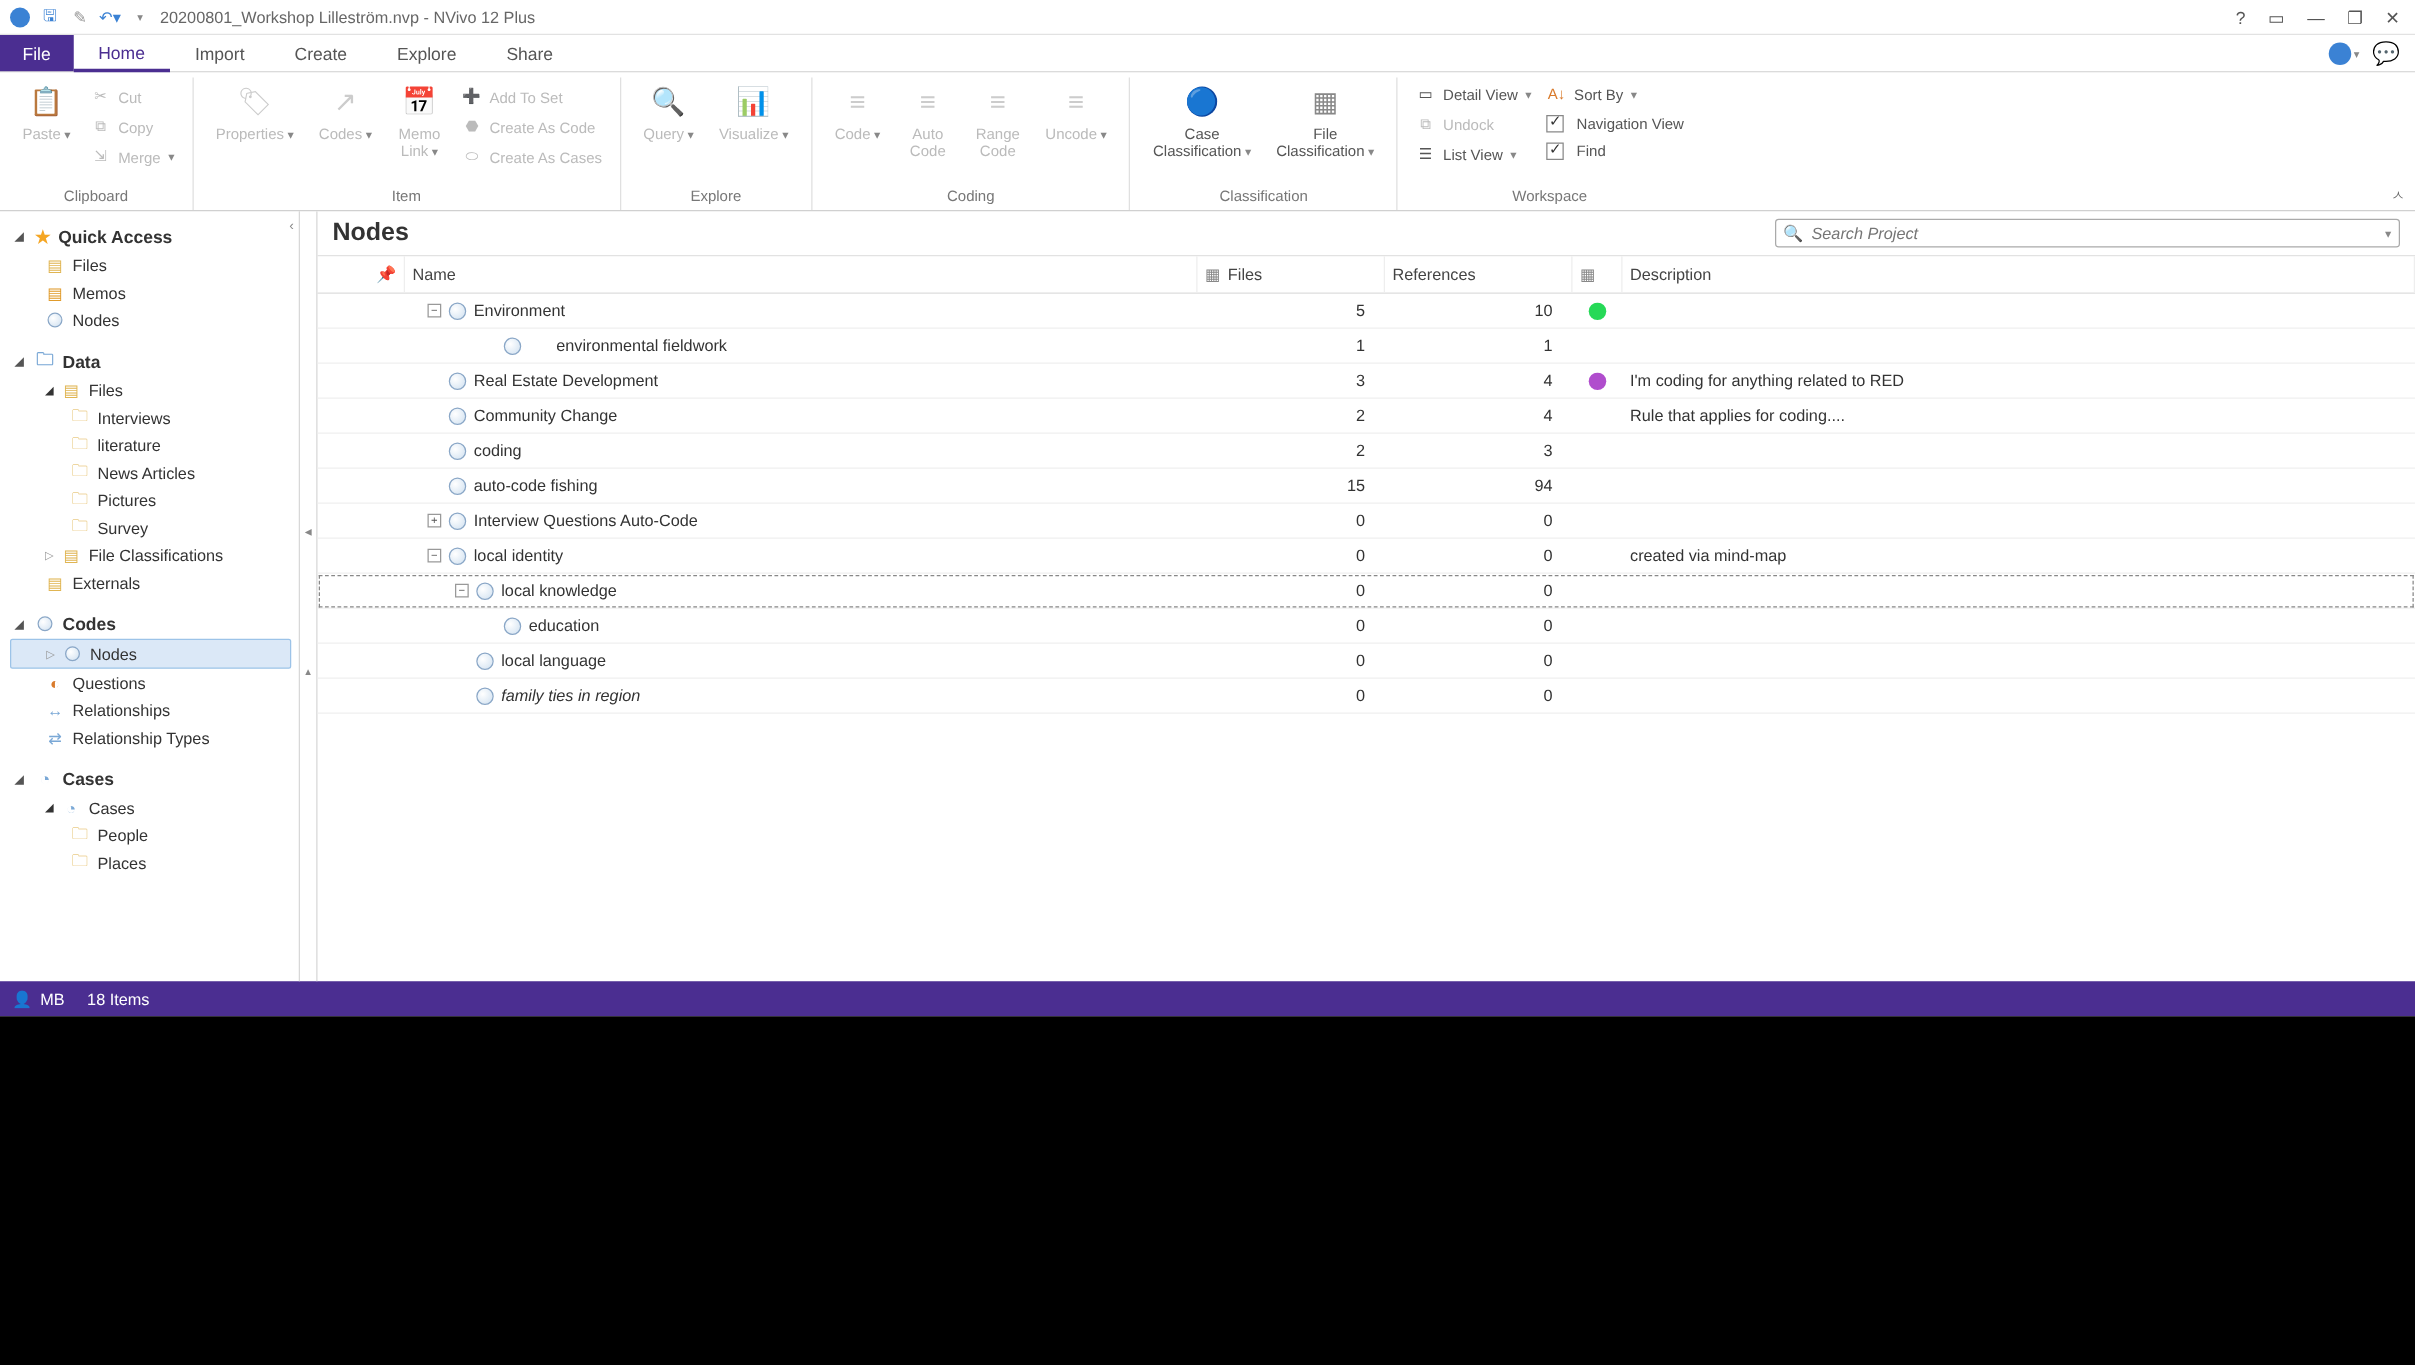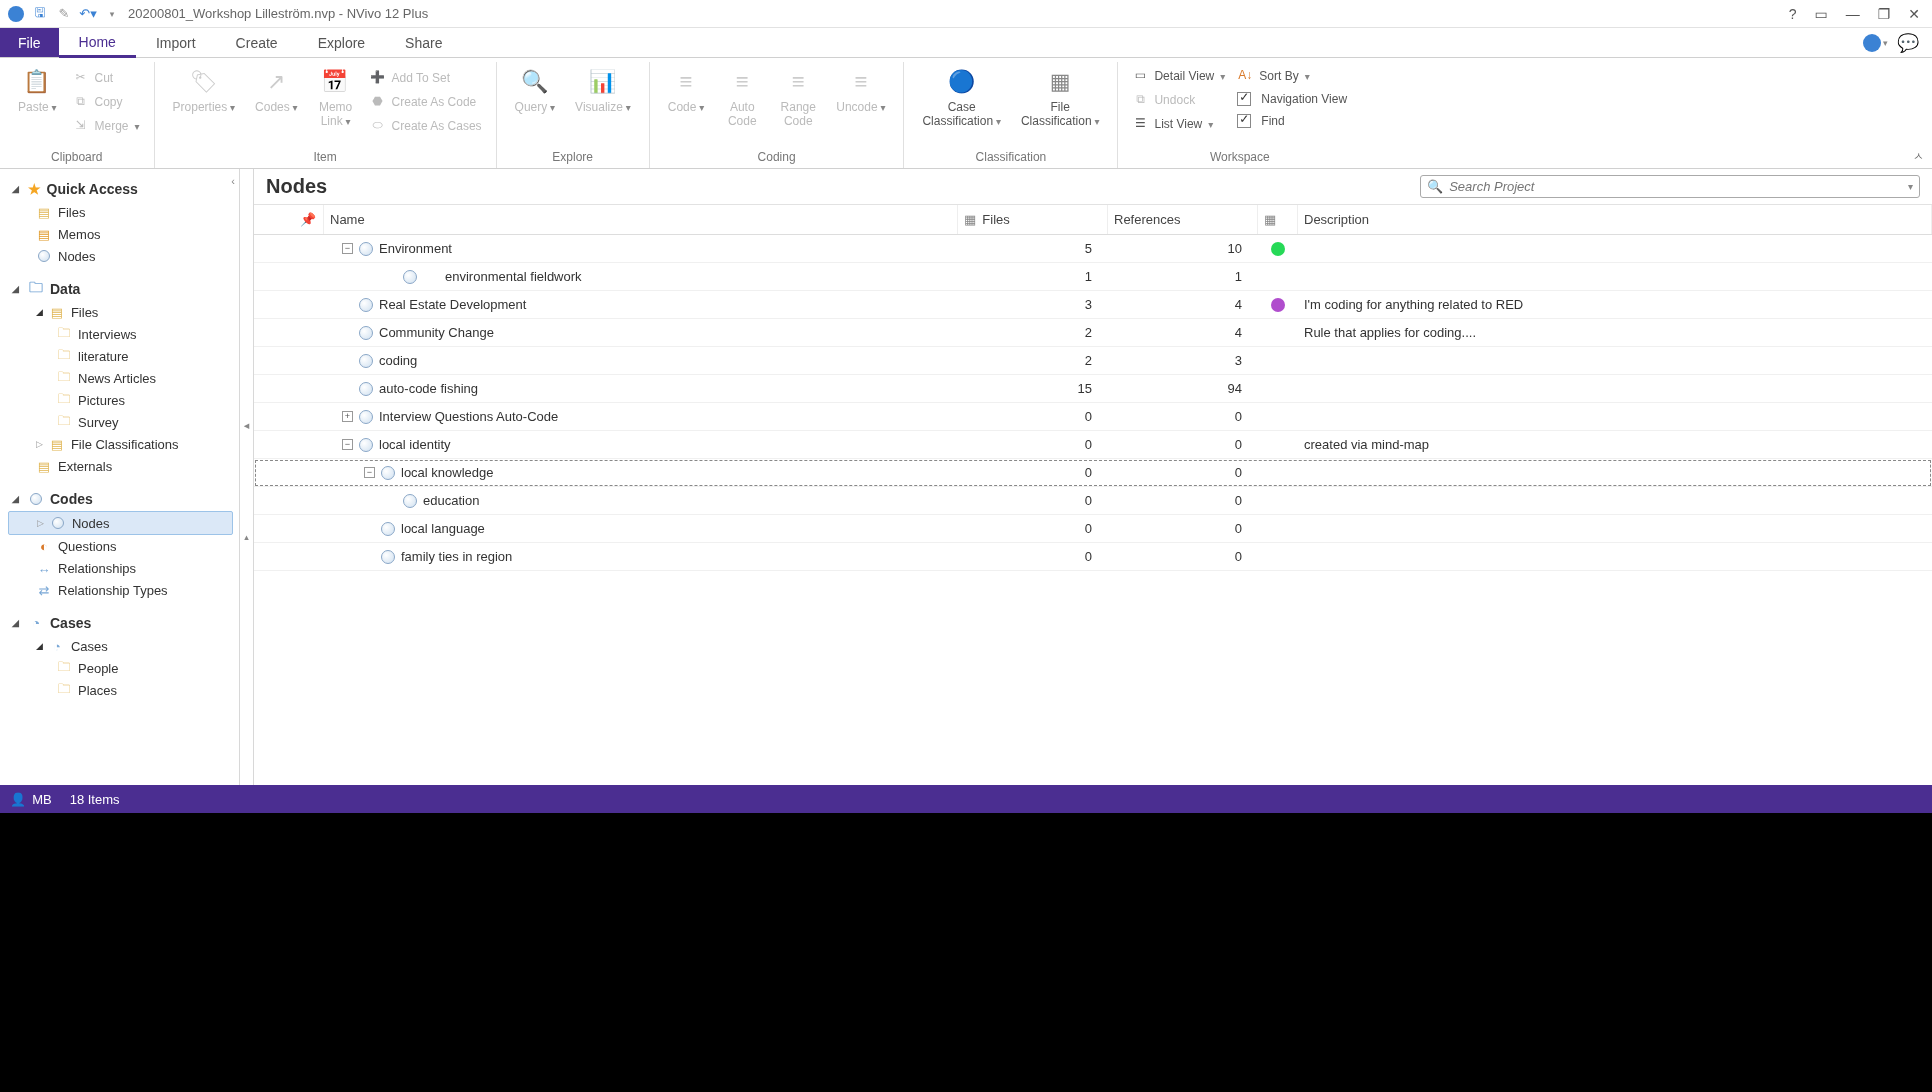--- a/index.html
+++ b/index.html
@@ -567,21 +567,21 @@
               <span class="node-icon"></span>
               <span>local language</span>
             </div>
             <div class="num">0</div>
             <div class="num">0</div>
             <div class="colordot"></div>
             <div></div>
           </div>
           <div class="grid-row">
             <div></div>
-            <div class="namecell" style="padding-left: 40px;">
+            <div class="namecell" style="padding-left: 40px; font-style: italic;">
               <span style="width: 11px; display: inline-block;"></span>
               <span class="node-icon"></span>
               <span>family ties in region</span>
             </div>
             <div class="num">0</div>
             <div class="num">0</div>
             <div class="colordot"></div>
             <div></div>
           </div>
         </div>

